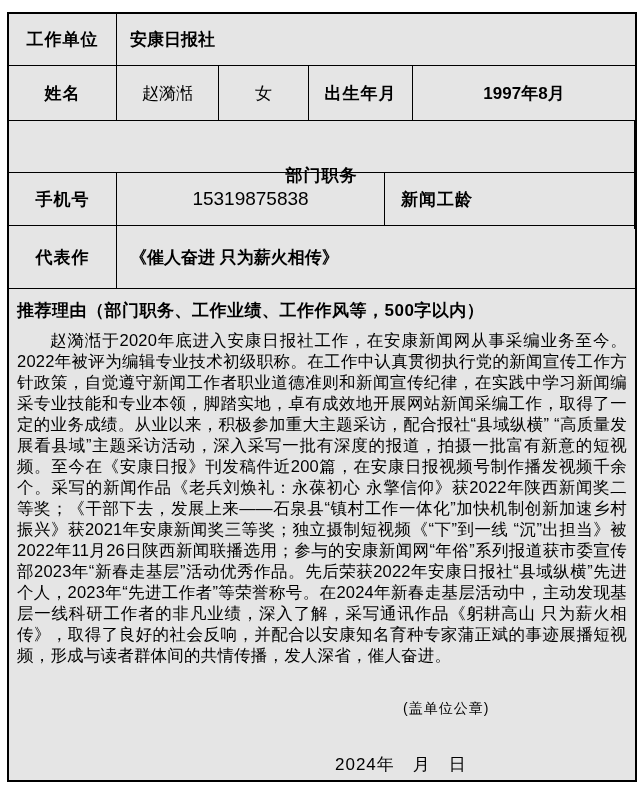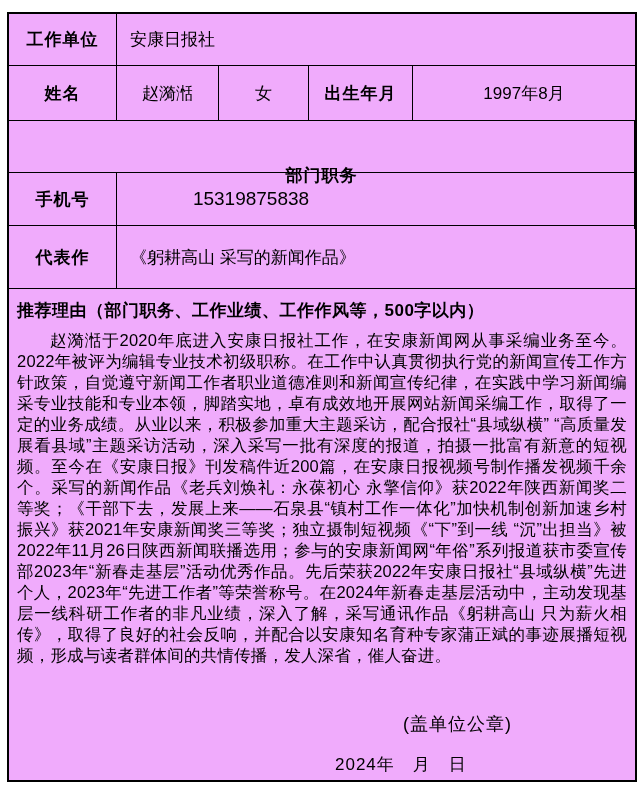--- a/index.html
+++ b/index.html
@@ -4,59 +4,59 @@
 <style>
   html,body{margin:0;padding:0;}
   body{
     width:644px;height:791px;position:relative;background:#ffffff;
     font-family:"Liberation Sans","DejaVu Sans",sans-serif;color:#000;
     -webkit-font-smoothing:antialiased;
   }
   .sheet{
     position:absolute;left:7px;top:12px;width:630px;height:770px;
     border:2px solid #000;box-sizing:border-box;
-    display:flex;flex-direction:column;background:#f0abfc;
+    display:flex;flex-direction:column;background:#e5e5e5;
   }
   .row{display:flex;border-bottom:1px solid #000;flex:0 0 auto;}
   .row:last-child{border-bottom:none;flex:1 1 auto;}
   .cell{
     border-right:1px solid #000;box-sizing:border-box;
     display:flex;align-items:center;justify-content:center;
     overflow:hidden;
   }
   .cell:last-child{border-right:none;}
   .label{font-weight:600;font-size:17px;letter-spacing:1px;}
   .value{font-size:17px;}
   .value-left{justify-content:flex-start;padding-left:13px;}
   .w-label{flex:0 0 108px;}
   .w-name{flex:0 0 102px;}
   .w-gender-l{flex:0 0 76px;}
   .w-gender-v{flex:0 0 90px;}
   .w-birth-l{flex:0 0 104px;}
   .w-phone{flex:0 0 268px;font-size:19px;}
   .w-exp-l{flex:0 0 104px;}
-  .grow{flex:1 1 auto;}
+  .grow{flex:1 1 auto;font-weight:bold;}
   .h1{height:51px;}
   .h2{height:54px;}
   .h3{height:51px;flex-direction:column;}
   .h4{height:52px;}
   .h5{height:62px;}
   .rec-cell{
     display:block;position:relative;padding:8px 8px 0 8px;
     box-sizing:border-box;width:100%;
   }
   .rec-header{
     font-weight:700;font-size:17px;margin:2px 0 8px 0;letter-spacing:.5px;
   }
   .rec-body{
     font-size:16.5px;line-height:21px;text-indent:2em;
     text-align:justify;letter-spacing:.2px;
   }
   .rec-seal{
-    position:absolute;left:394px;top:423px;font-size:18px;letter-spacing:1px;
+    position:absolute;left:394px;top:411px;font-size:14px;letter-spacing:1px;
   }
   .rec-date{
     position:absolute;left:326px;top:464px;font-size:17px;white-space:pre;letter-spacing:1px;
   }
 </style>
 </head>
 <body>
 
 <div class="sheet">
 
@@ -74,25 +74,26 @@
   </div>
 
   <div class="row h3">
     <div class="cell label w-label">部门职务</div>
     <div class="cell value value-left grow">安康新闻网站新闻采访部记者</div>
   </div>
 
   <div class="row h4">
     <div class="cell label w-label">手机号</div>
     <div class="cell value w-phone">15319875838</div>
+    <div class="cell label w-exp-l">新闻工龄</div>
   </div>
 
   <div class="row h5">
     <div class="cell label w-label">代表作</div>
-    <div class="cell value value-left grow">《躬耕高山 采写的新闻作品》</div>
+    <div class="cell value value-left grow">《催人奋进 只为薪火相传》</div>
   </div>
 
   <div class="row">
     <div class="cell rec-cell">
       <div class="rec-header">推荐理由（部门职务、工作业绩、工作作风等，500字以内）</div>
       <div class="rec-body">赵漪湉于2020年底进入安康日报社工作，在安康新闻网从事采编业务至今。2022年被评为编辑专业技术初级职称。在工作中认真贯彻执行党的新闻宣传工作方针政策，自觉遵守新闻工作者职业道德准则和新闻宣传纪律，在实践中学习新闻编采专业技能和专业本领，脚踏实地，卓有成效地开展网站新闻采编工作，取得了一定的业务成绩。从业以来，积极参加重大主题采访，配合报社“县域纵横” “高质量发展看县域”主题采访活动，深入采写一批有深度的报道，拍摄一批富有新意的短视频。至今在《安康日报》刊发稿件近200篇，在安康日报视频号制作播发视频千余个。采写的新闻作品《老兵刘焕礼：永葆初心 永擎信仰》获2022年陕西新闻奖二等奖；《干部下去，发展上来——石泉县“镇村工作一体化”加快机制创新加速乡村振兴》获2021年安康新闻奖三等奖；独立摄制短视频《“下”到一线 “沉”出担当》被2022年11月26日陕西新闻联播选用；参与的安康新闻网“年俗”系列报道获市委宣传部2023年“新春走基层”活动优秀作品。先后荣获2022年安康日报社“县域纵横”先进个人，2023年“先进工作者”等荣誉称号。在2024年新春走基层活动中，主动发现基层一线科研工作者的非凡业绩，深入了解，采写通讯作品《躬耕高山 只为薪火相传》，取得了良好的社会反响，并配合以安康知名育种专家蒲正斌的事迹展播短视频，形成与读者群体间的共情传播，发人深省，催人奋进。</div>
       <div class="rec-seal">(盖单位公章)</div>
       <div class="rec-date">2024年　月　日</div>
     </div>
   </div>

